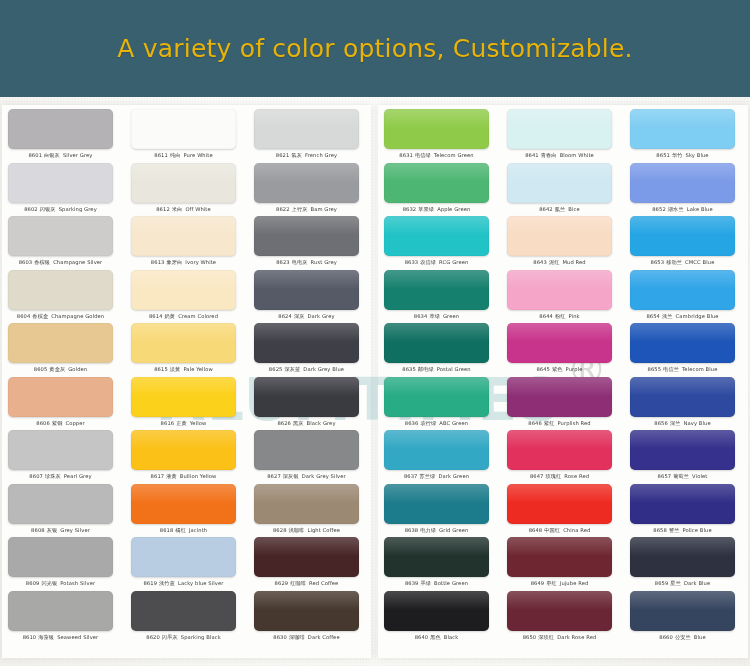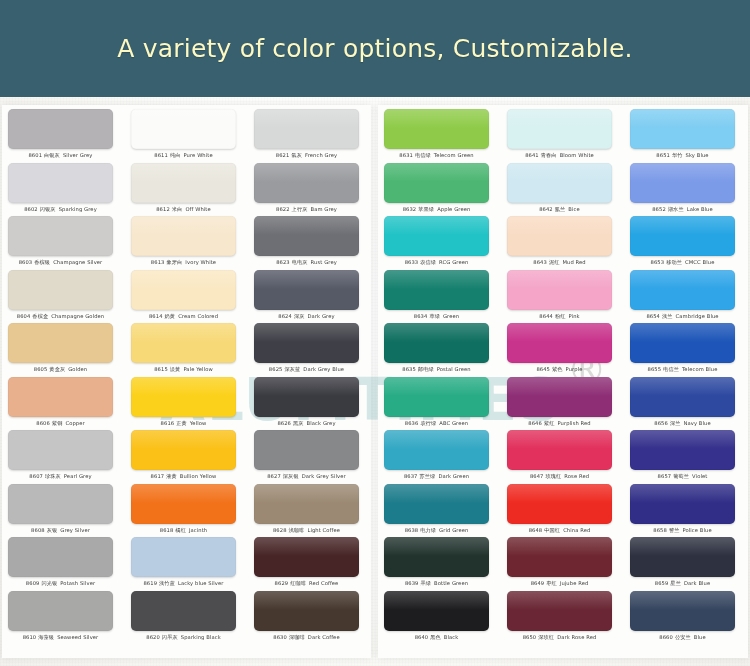--- a/index.html
+++ b/index.html
@@ -12,21 +12,21 @@
   #page { position: relative; width: 750px; height: 666px; background:#fff; }
 
   
   #banner {
     position: absolute; left: 0; top: 0;
     width: 750px; height: 97px;
     background: #38606e;
     display: flex; align-items: center; justify-content: center;
   }
   #banner-title {
-    color: #fef9c3;
+    color: #eab308;
     font-size: 25px;
     font-weight: 400;
     letter-spacing: .2px;
     text-align: center;
     font-family: "DejaVu Sans", sans-serif;
     text-shadow: 0 1px 1px rgba(0,0,0,.18);
   }
 
   
   #sheet {

